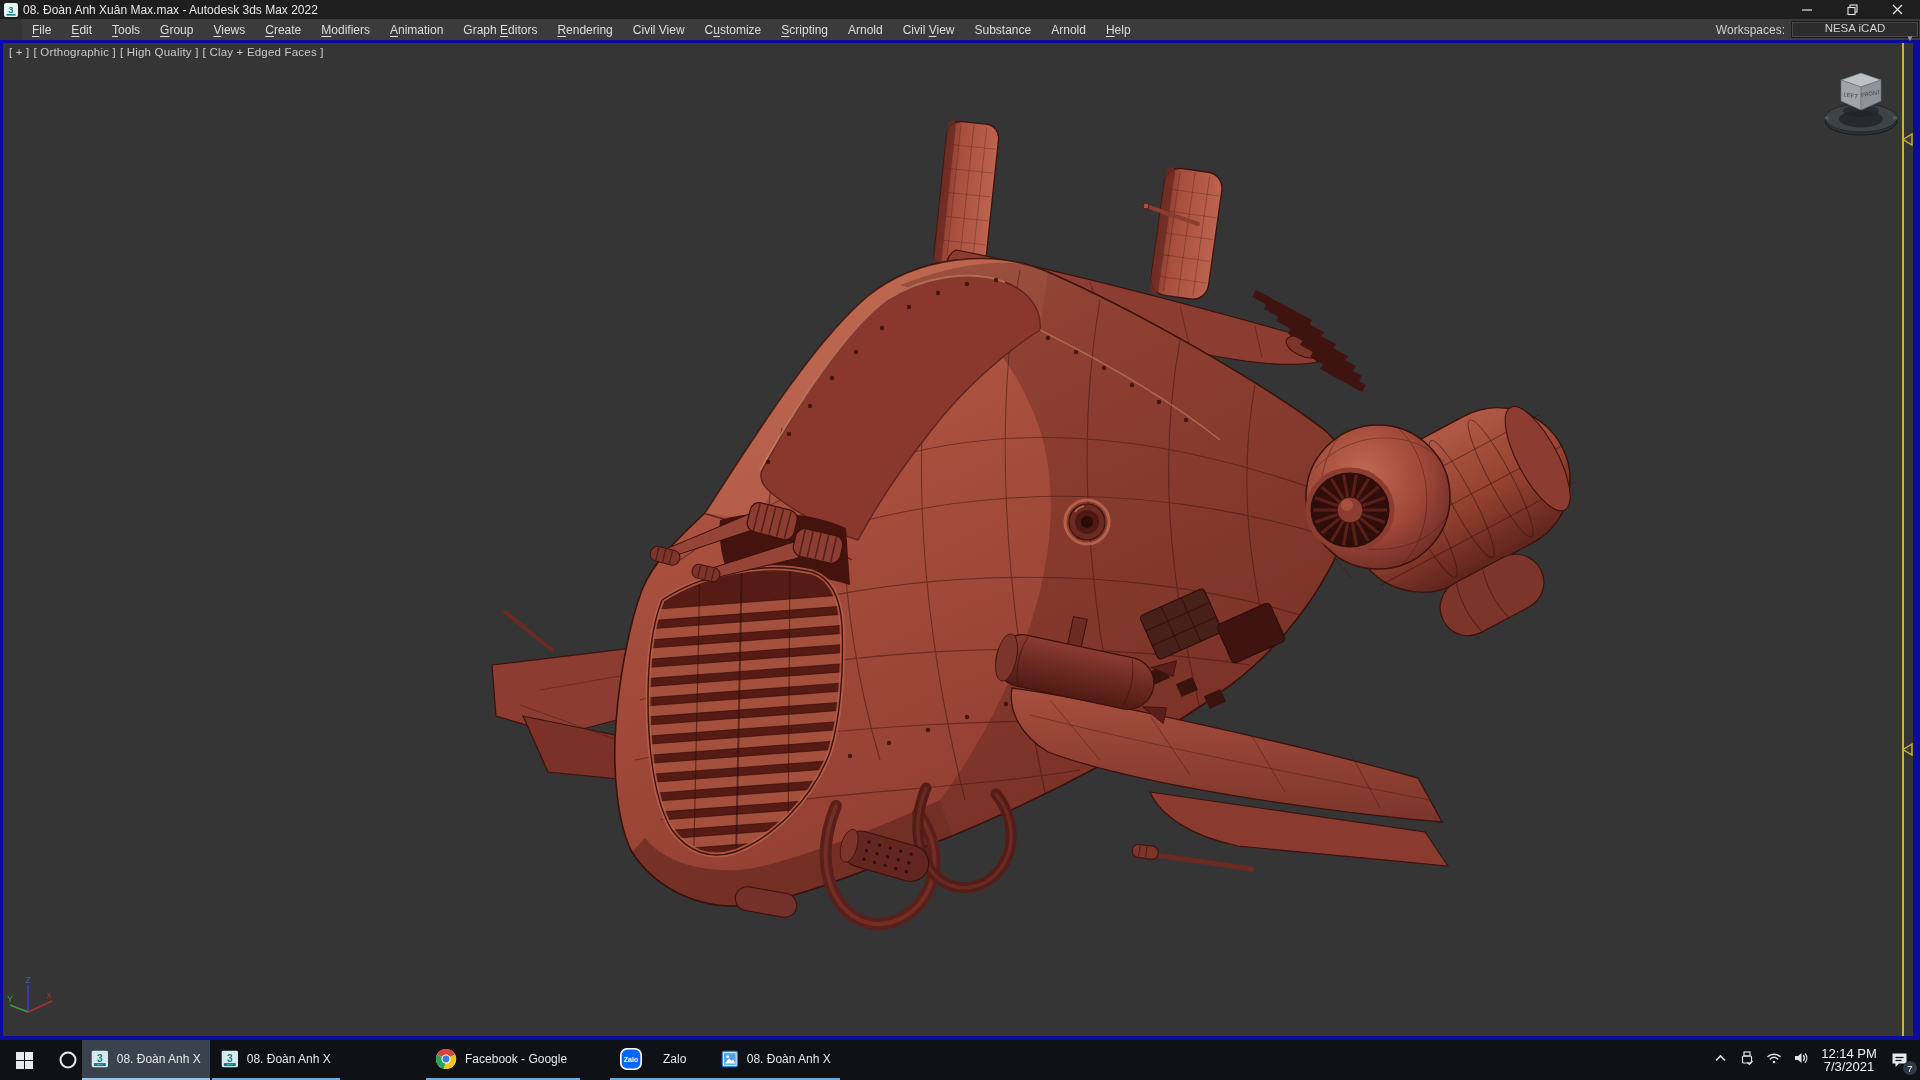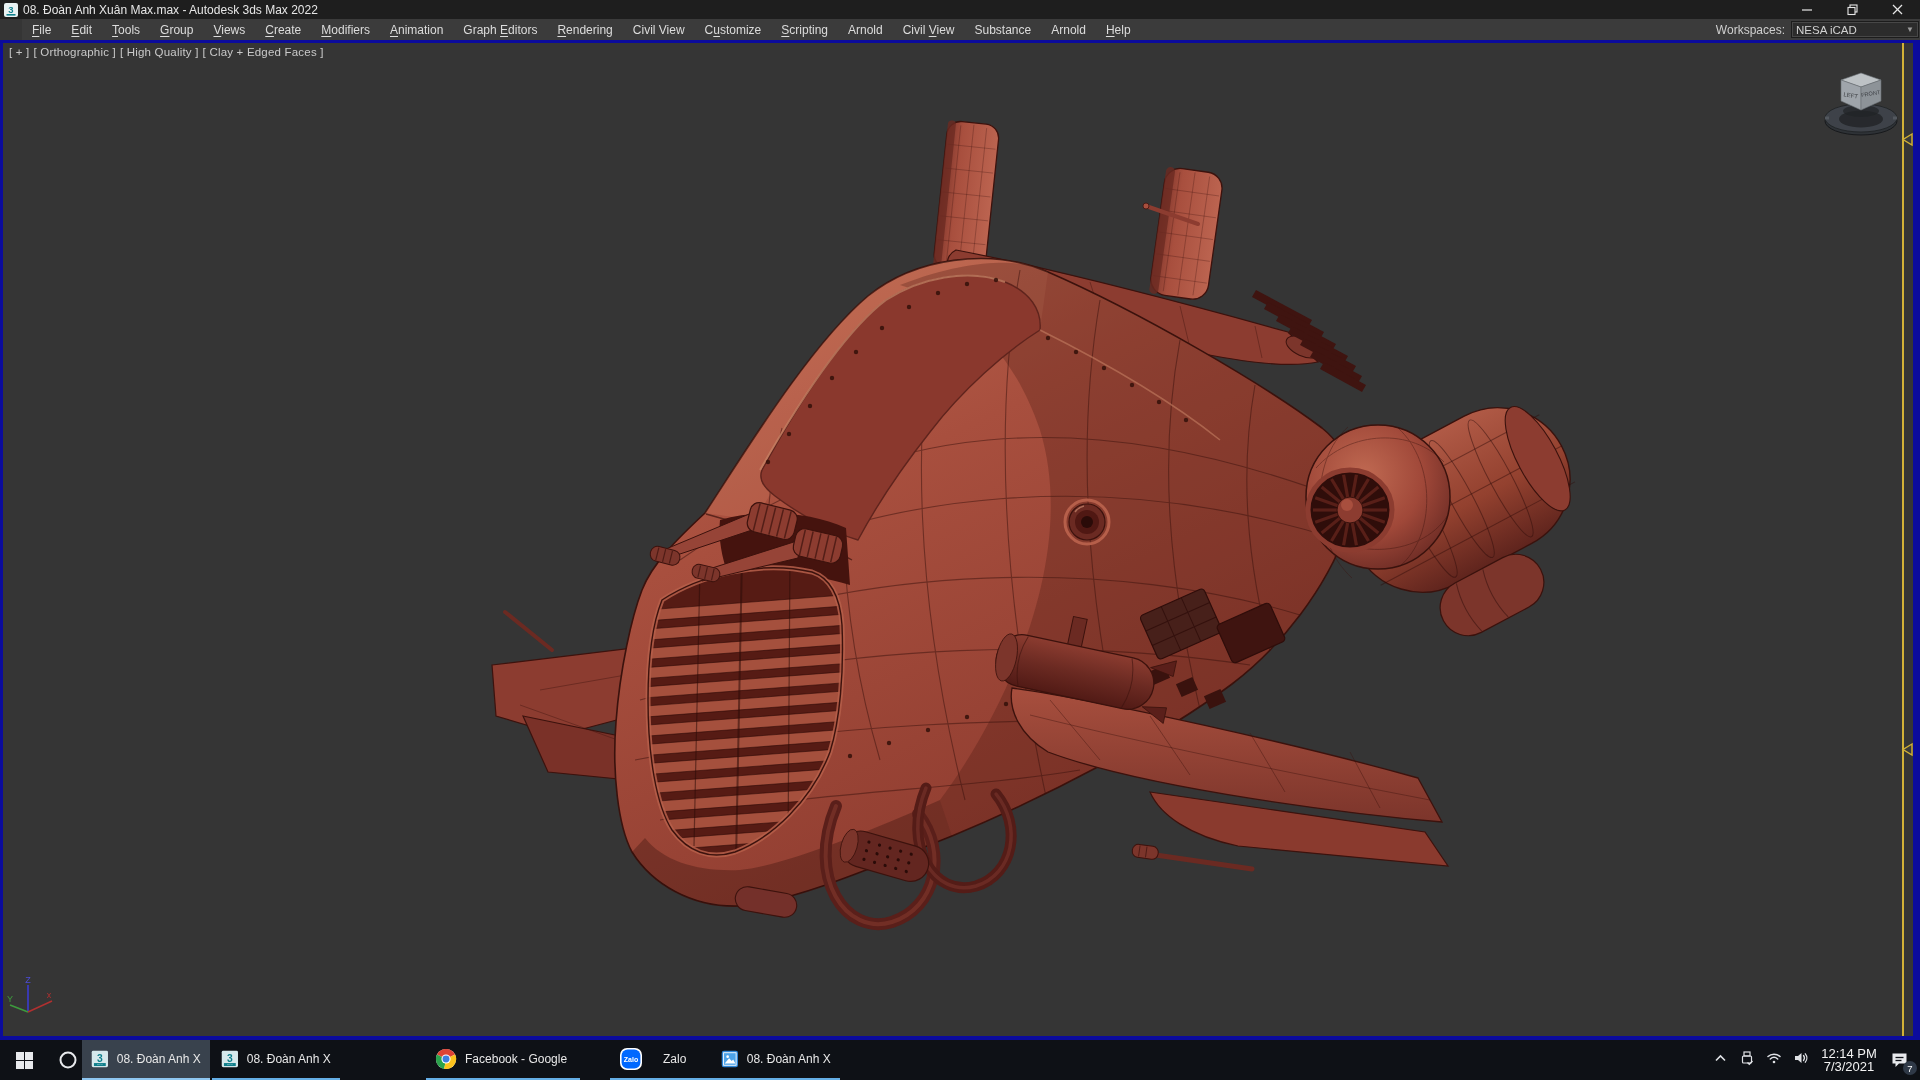--- a/index.html
+++ b/index.html
@@ -11,21 +11,21 @@
   .app-icon{margin:0 5px 0 4px;display:flex;align-items:center;}
   .win-controls{margin-left:auto;display:flex;height:100%;}
   .win-btn{width:45px;height:100%;display:flex;align-items:center;justify-content:center;cursor:default;}
   
   .menubar{position:absolute;top:19px;left:0;width:1920px;height:21px;background:var(--menu-bg,#3b3b3b);
     display:flex;align-items:center;color:#dcdcdc;font-size:12px;z-index:30;margin-left:22px;}
   .menu-item{padding:2px 10px;white-space:nowrap;}
   .menu-item .accel{text-decoration:underline;text-underline-offset:2px;}
   .workspaces{margin-left:auto;display:flex;align-items:center;gap:6px;padding-right:23px;font-size:12px;color:#cfcfcf;}
   .ws-field{width:128px;height:17px;background:#2c2c2c;border:1px solid #1c1c1c;box-shadow:inset 0 0 0 1px #474747;
-    display:flex;align-items:center;font-size:11.5px;color:#d2d2d2;padding:0 4px;}
+    display:flex;align-items:center;font-size:11.5px;color:#d2d2d2;padding:0 4px;flex-direction:column;}
   .ws-field .ws-arrow{margin-left:auto;color:#9a9a9a;font-size:8px;}
   
   .viewport{position:absolute;top:40px;left:0;width:1920px;height:1000px;background:var(--viewport-bg,#353535);
     border:3px solid var(--border-blue,#0b0b9c);border-right-width:7px;border-bottom-width:4px;text-align:center;}
   .vp-label{position:absolute;left:6px;top:3px;z-index:5;font-size:11.5px;color:#c9c9c9;letter-spacing:.2px;}
   .vp-label span{margin-right:4px;}
   .scene{position:absolute;inset:0;width:1910px;height:993px;z-index:1;}
   .viewcube{position:absolute;left:1816px;top:18px;z-index:6;opacity:.92;}
   .gizmo{position:absolute;left:0px;top:932px;z-index:6;}
   .splitter{position:absolute;left:1899px;top:0;bottom:0;width:2px;background:var(--splitter-yellow,#d2b137);z-index:6;}

